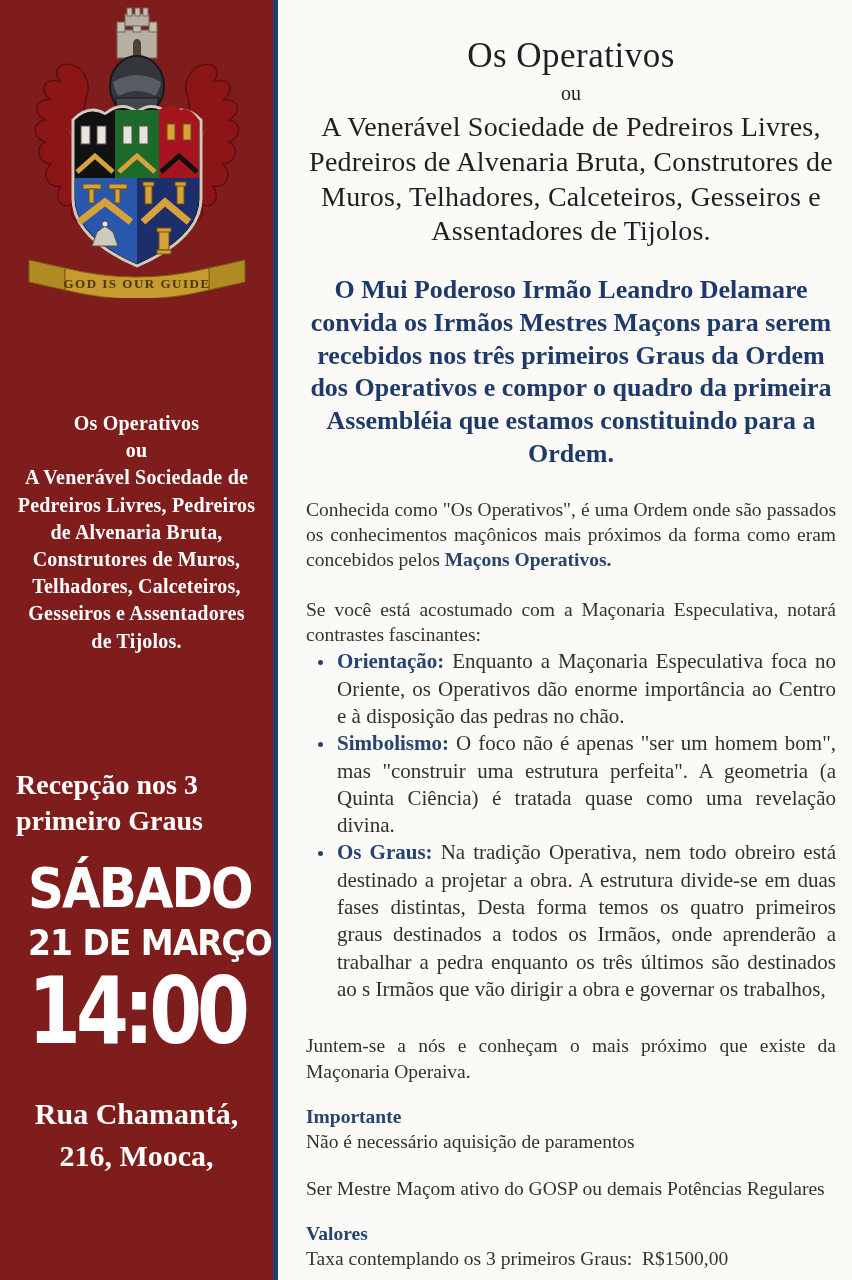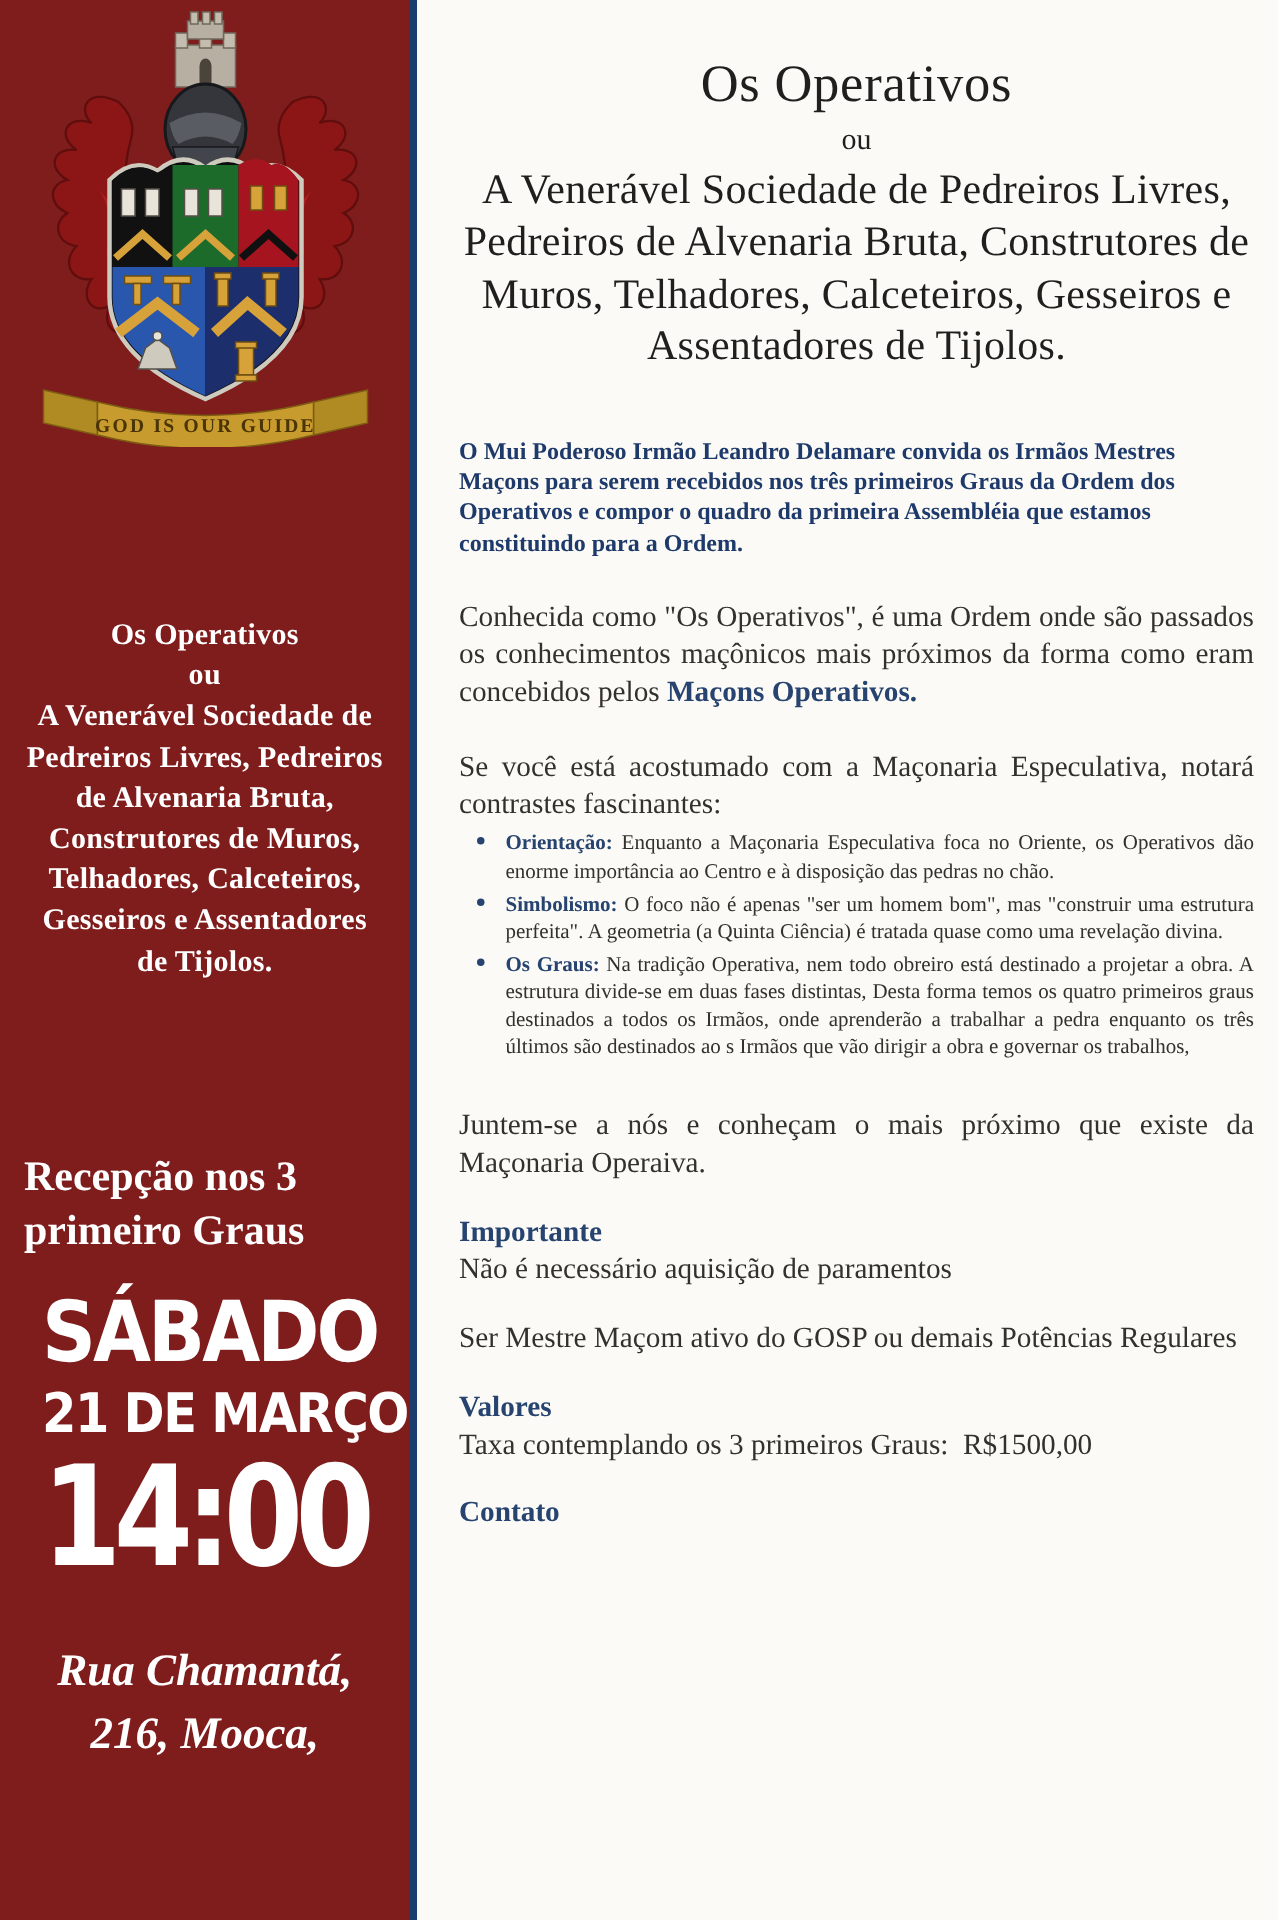--- a/index.html
+++ b/index.html
@@ -23,39 +23,39 @@
     font-weight:bold; font-size:28px; line-height:1.28; width:260px; }
 
   .sb-big { font-family:"DejaVu Sans", sans-serif; font-weight:bold; align-self:flex-start;
     padding-left:28px; line-height:1; color:#fff; }
   .sb-day  { margin-top:22px; font-size:50px; letter-spacing:-2px; transform:scaleY(1.12); transform-origin:left top; }
   .sb-date { margin-top:14px; font-size:33px; letter-spacing:-1px; transform:scaleY(1.1); transform-origin:left top; }
   .sb-time { margin-top:8px; font-size:76px; letter-spacing:-5px; transform:scaleY(1.22); transform-origin:left top; }
 
   .sb-address { margin-top:52px; width:100%; text-align:center;
     font-weight:bold; font-size:30px; line-height:1.4; }
-  .sb-address .ln { display:block;font-style:italic; }
+  .sb-address .ln { display:block; }
 
   
   .main { flex:1; padding:36px 16px 20px 28px; color:#33312d; }
 
   .hdr { text-align:center; color:#211f1d; }
   .hdr-title { font-size:35px; line-height:1.15; letter-spacing:.5px; }
   .hdr-ou { font-size:20px; line-height:1.3; margin-top:4px; }
   .hdr-sub { font-size:28px; line-height:1.24; margin-top:4px; letter-spacing:.2px; }
 
-  .invitation { margin-top:43px; color:#1e3a6b;
-    font-weight:bold; font-size:16px; line-height:1.26; }
+  .invitation { margin-top:25px; text-align:center; color:#1e3a6b;
+    font-weight:bold; font-size:26px; line-height:1.26; }
 
   .para { margin-top:26px; font-size:19.5px; line-height:1.3; text-align:justify; }
   .para.tight { margin-top:24px; }
   .hl { color:#27436f; font-weight:bold; }
 
   ul.bullets { margin:1px 0 0 0; padding-left:29px; }
-  ul.bullets li { font-size:14px; line-height:1.3; text-align:justify; padding-left:2px; }
+  ul.bullets li { font-size:21px; line-height:1.3; text-align:justify; padding-left:2px; }
   ul.bullets li::marker { color:#27436f; font-size:17px; }
   .term { color:#27436f; font-weight:bold; }
 
   .closing { margin-top:30px; }
 
   .info { margin-top:21px; text-align:left; }
   .info-label { color:#27436f; font-weight:bold; font-size:19.5px; line-height:1.25; }
   .info-text  { font-size:19.5px; line-height:1.3; white-space:pre-wrap; }
 </style>
 </head>

